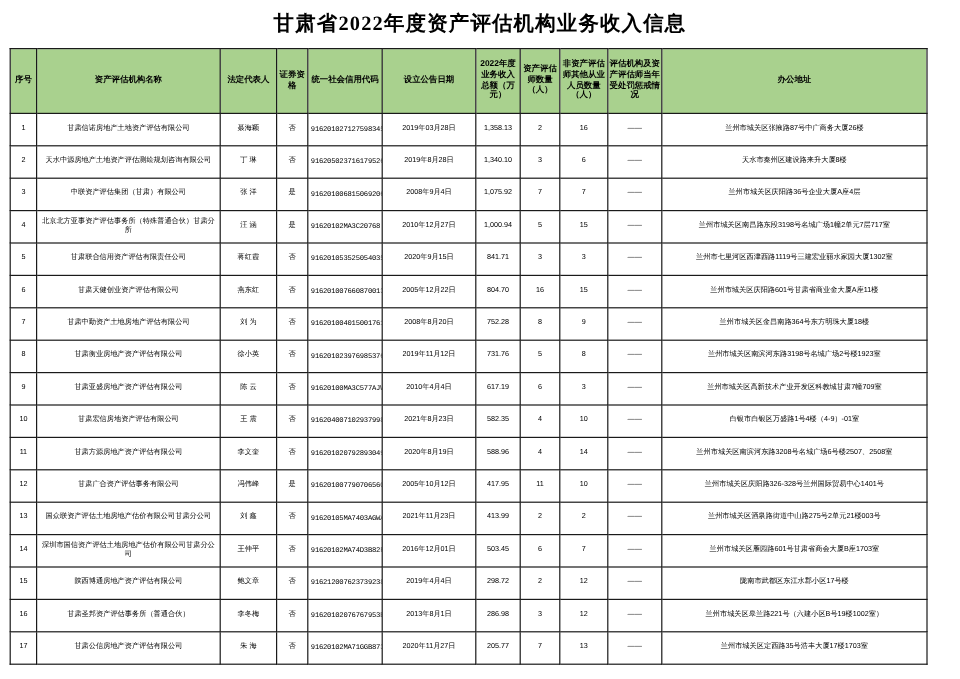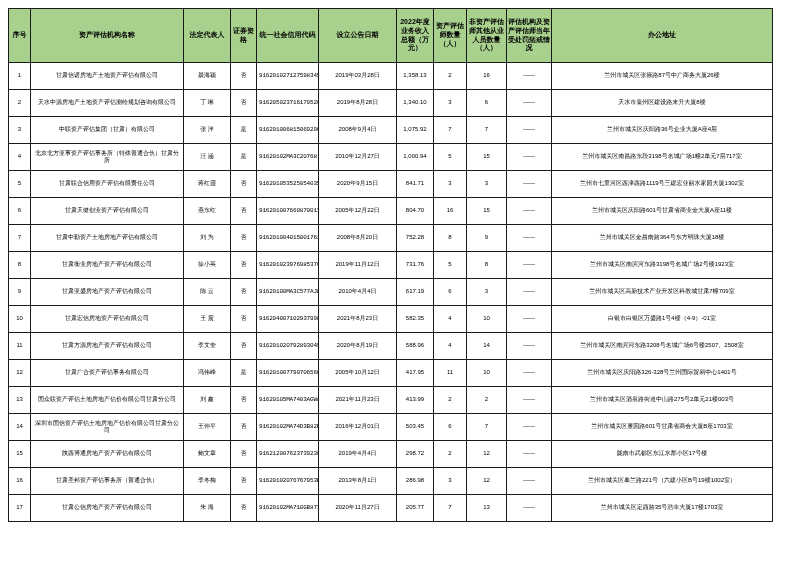--- a/index.html
+++ b/index.html
@@ -45,20 +45,21 @@
     text-align: center;
   }
   td.al { text-align: left; }
   td.ar { text-align: right; padding-right: 3px; }
   .mono { font-family: "Liberation Mono", "DejaVu Sans Mono", monospace; font-size: 5.5px; letter-spacing: -0.2px; }
 </style>
 </head>
 <body>
 
 <div class="page">
+  <div class="title">甘肃省2022年度资产评估机构业务收入信息</div>
 
   <table class="report">
     <colgroup>
       <col style="width:22px">
         <col style="width:153px">
         <col style="width:47px">
         <col style="width:26px">
       <col style="width:62px">
         <col style="width:78px">
         <col style="width:37px">

